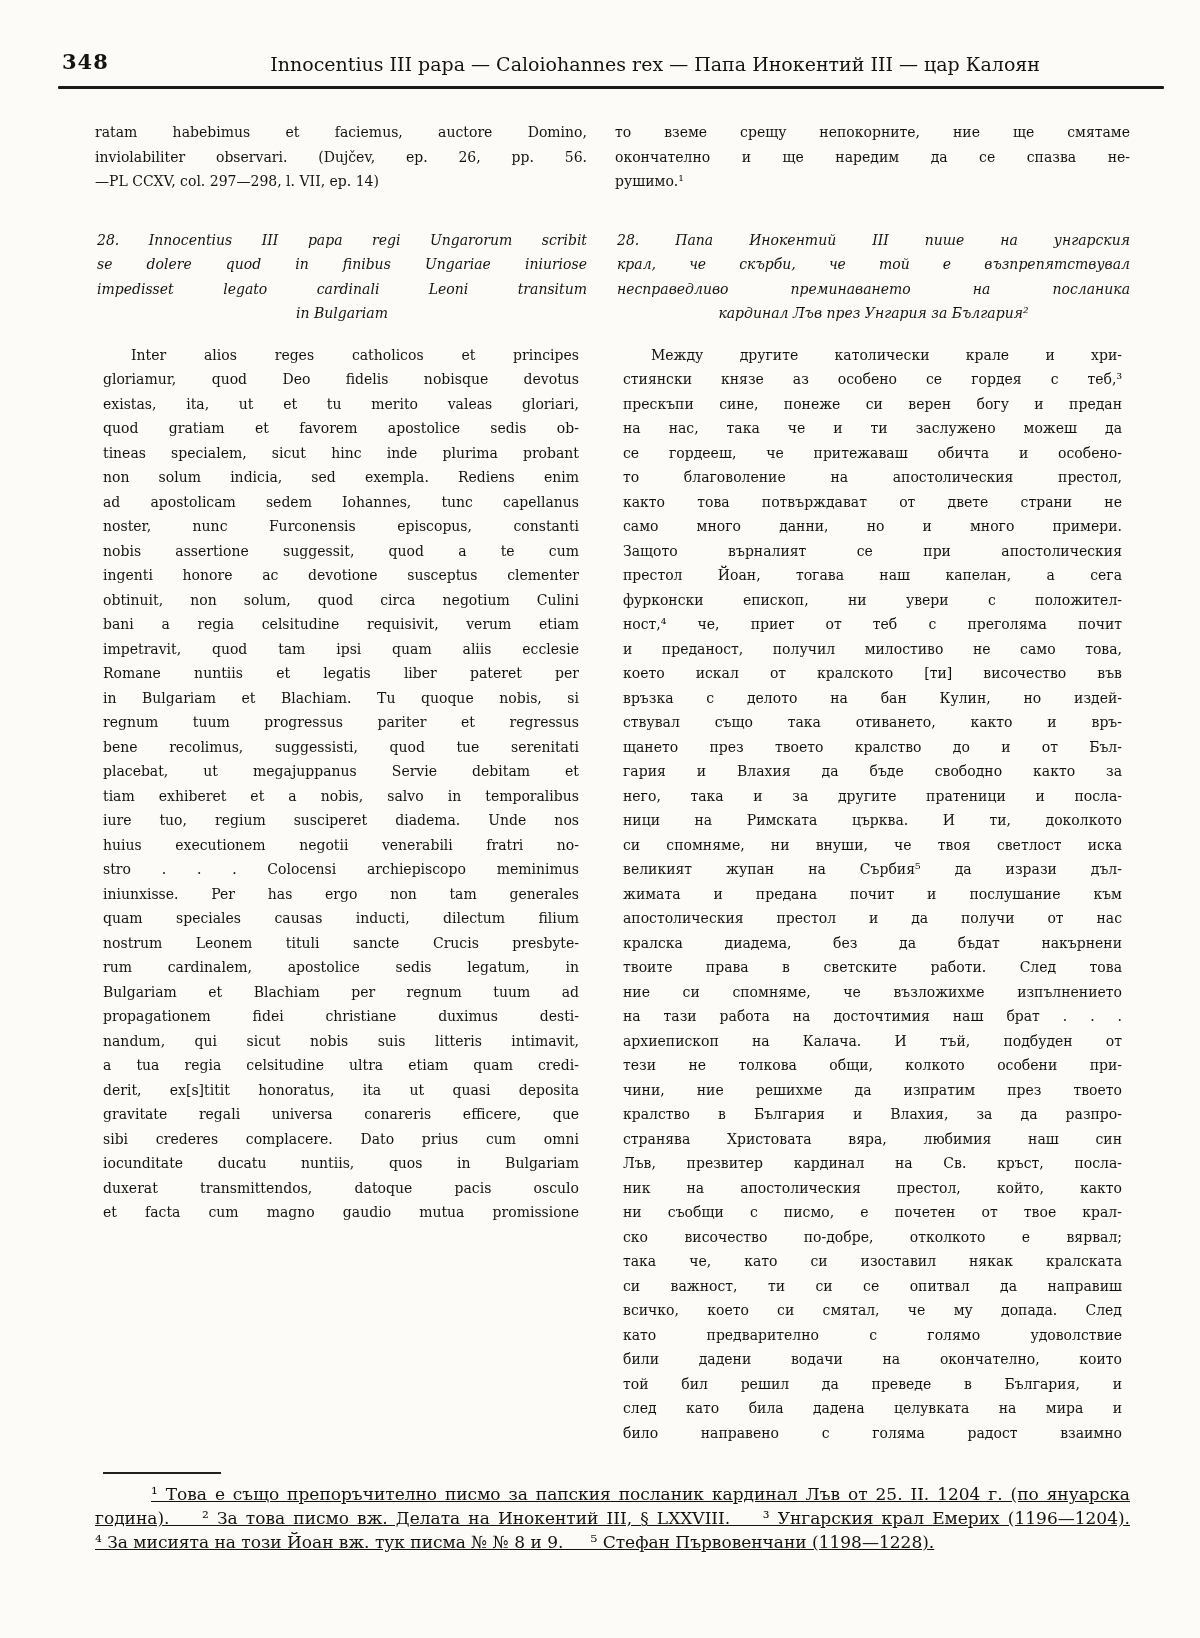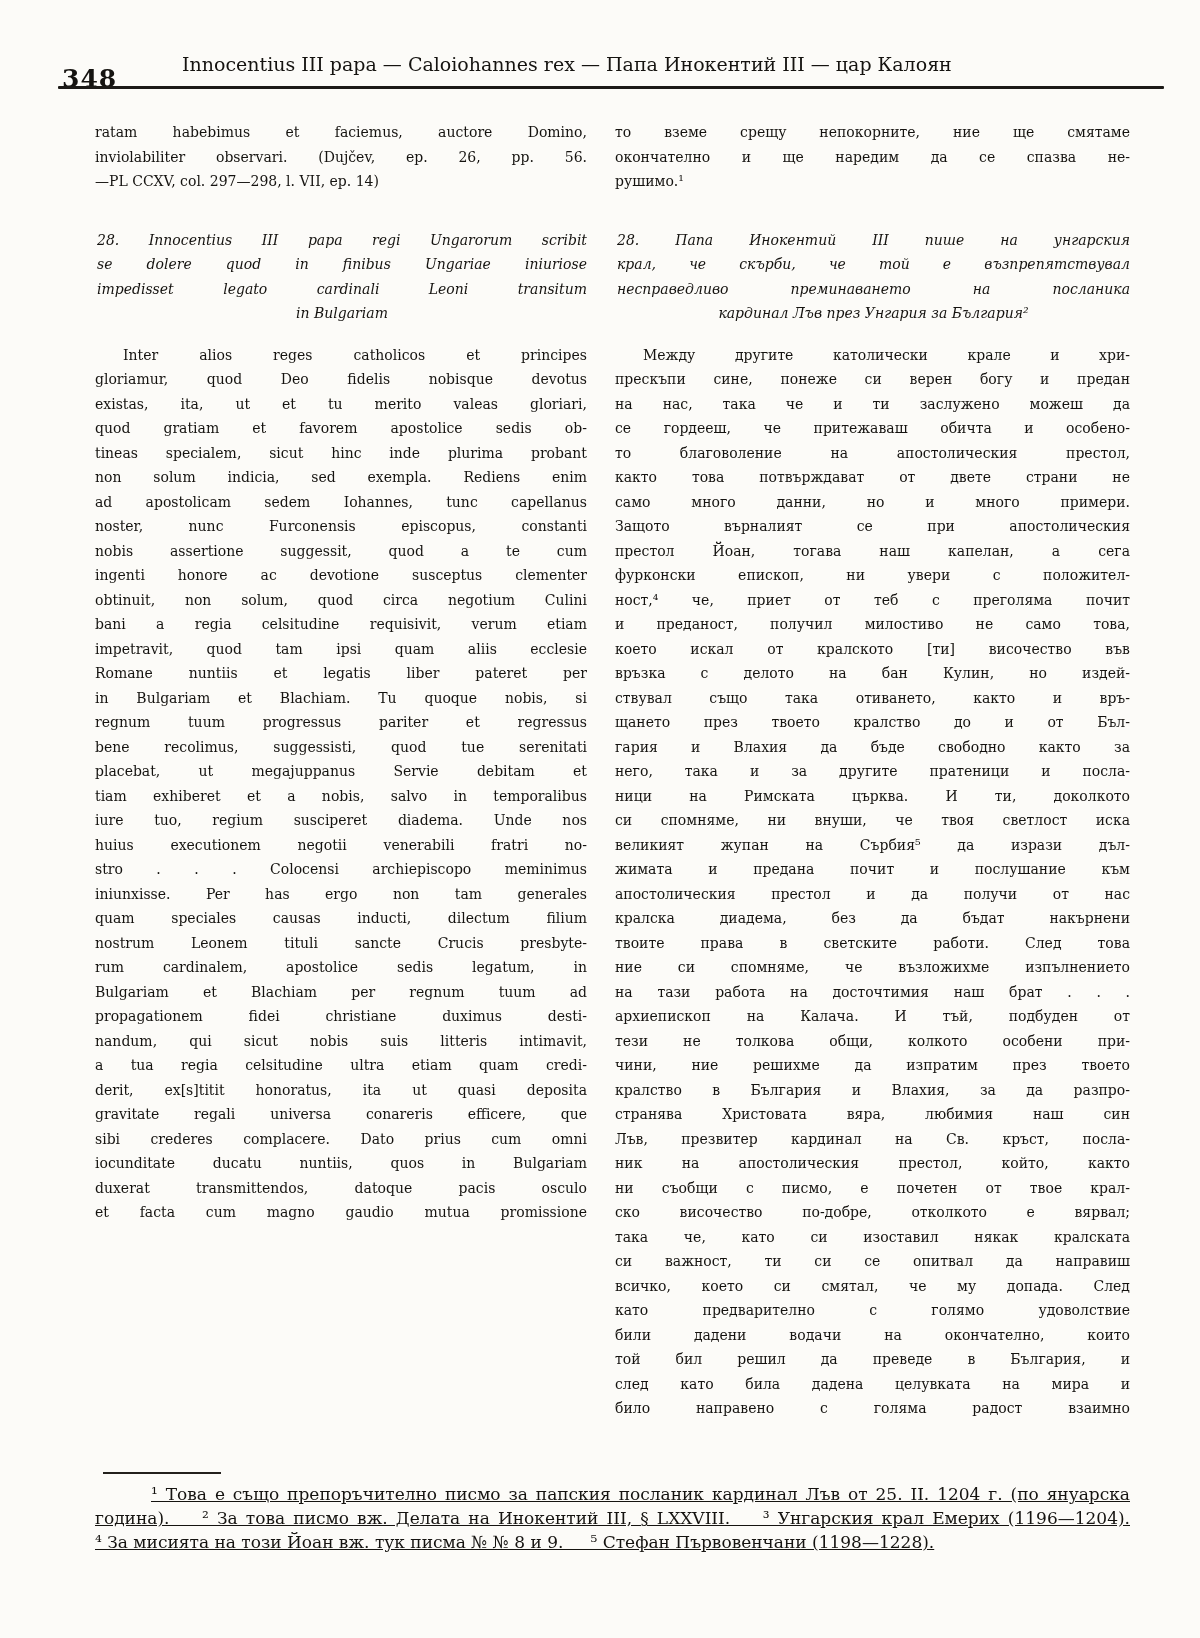--- a/index.html
+++ b/index.html
@@ -14,26 +14,26 @@
     background:#fcfbf8;
     color:#151310;
     overflow:hidden;
   }
   
   .header{
     position:absolute;top:48px;left:62px;right:40px;
     height:34px;
   }
   .pagenum{
-    position:absolute;left:0;top:16px;
-    font-size:25px;font-weight:bold;letter-spacing:1px;
+    position:absolute;left:0;top:1px;
+    font-size:21px;font-weight:bold;letter-spacing:1px;
   }
   .runtitle{
     position:absolute;left:120px;right:120px;top:5px;
-    text-align:left;
+    text-align:right;
     font-size:19px;
     white-space:nowrap;
   }
   .rule{
     position:absolute;top:86px;left:58px;right:36px;
     height:3px;background:#1c1a17;
     border-radius:1px;
   }
   
   .columns{
@@ -50,21 +50,21 @@
   }
   .para.endpara .tline:last-child{
     text-align-last:left;
   }
   .para{margin:8px 0 0 0;}
   .heading{margin:34px 0 17px 2px;}
   .heading .tline{font-style:italic;}
   .heading .tline:last-child{
     text-align:center;text-align-last:center;
   }
-  .body-para{margin:0;}
+  .body-para{margin:8px;}
   .body-para .tline:first-child{text-indent:28px;}
   
   .fnrule{
     position:absolute;top:1472px;left:103px;
     width:118px;height:2px;background:#23201c;
   }
   .footnotes{
     position:absolute;top:1482px;left:95px;right:70px;
     font-size:17px;line-height:24px;text-decoration:underline;
   }
@@ -144,20 +144,21 @@
           <div class="tline">рушимо.¹</div>
         </div>
       <div class="heading">
           <div class="tline">28. Папа Инокентий III пише на унгарския</div>
           <div class="tline">крал, че скърби, че той е възпрепятствувал</div>
           <div class="tline">несправедливо преминаването на посланика</div>
           <div class="tline">кардинал Лъв през Унгария за България²</div>
         </div>
       <div class="para body-para">
           <div class="tline">Между другите католически крале и хри-</div>
+          <div class="tline">стиянски князе аз особено се гордея с теб,³</div>
           <div class="tline">прескъпи сине, понеже си верен богу и предан</div>
           <div class="tline">на нас, така че и ти заслужено можеш да</div>
           <div class="tline">се гордееш, че притежаваш обичта и особено-</div>
           <div class="tline">то благоволение на апостолическия престол,</div>
           <div class="tline">както това потвърждават от двете страни не</div>
           <div class="tline">само много данни, но и много примери.</div>
           <div class="tline">Защото върналият се при апостолическия</div>
           <div class="tline">престол Йоан, тогава наш капелан, а сега</div>
           <div class="tline">фурконски епископ, ни увери с положител-</div>
           <div class="tline">ност,⁴ че, приет от теб с преголяма почит</div>

